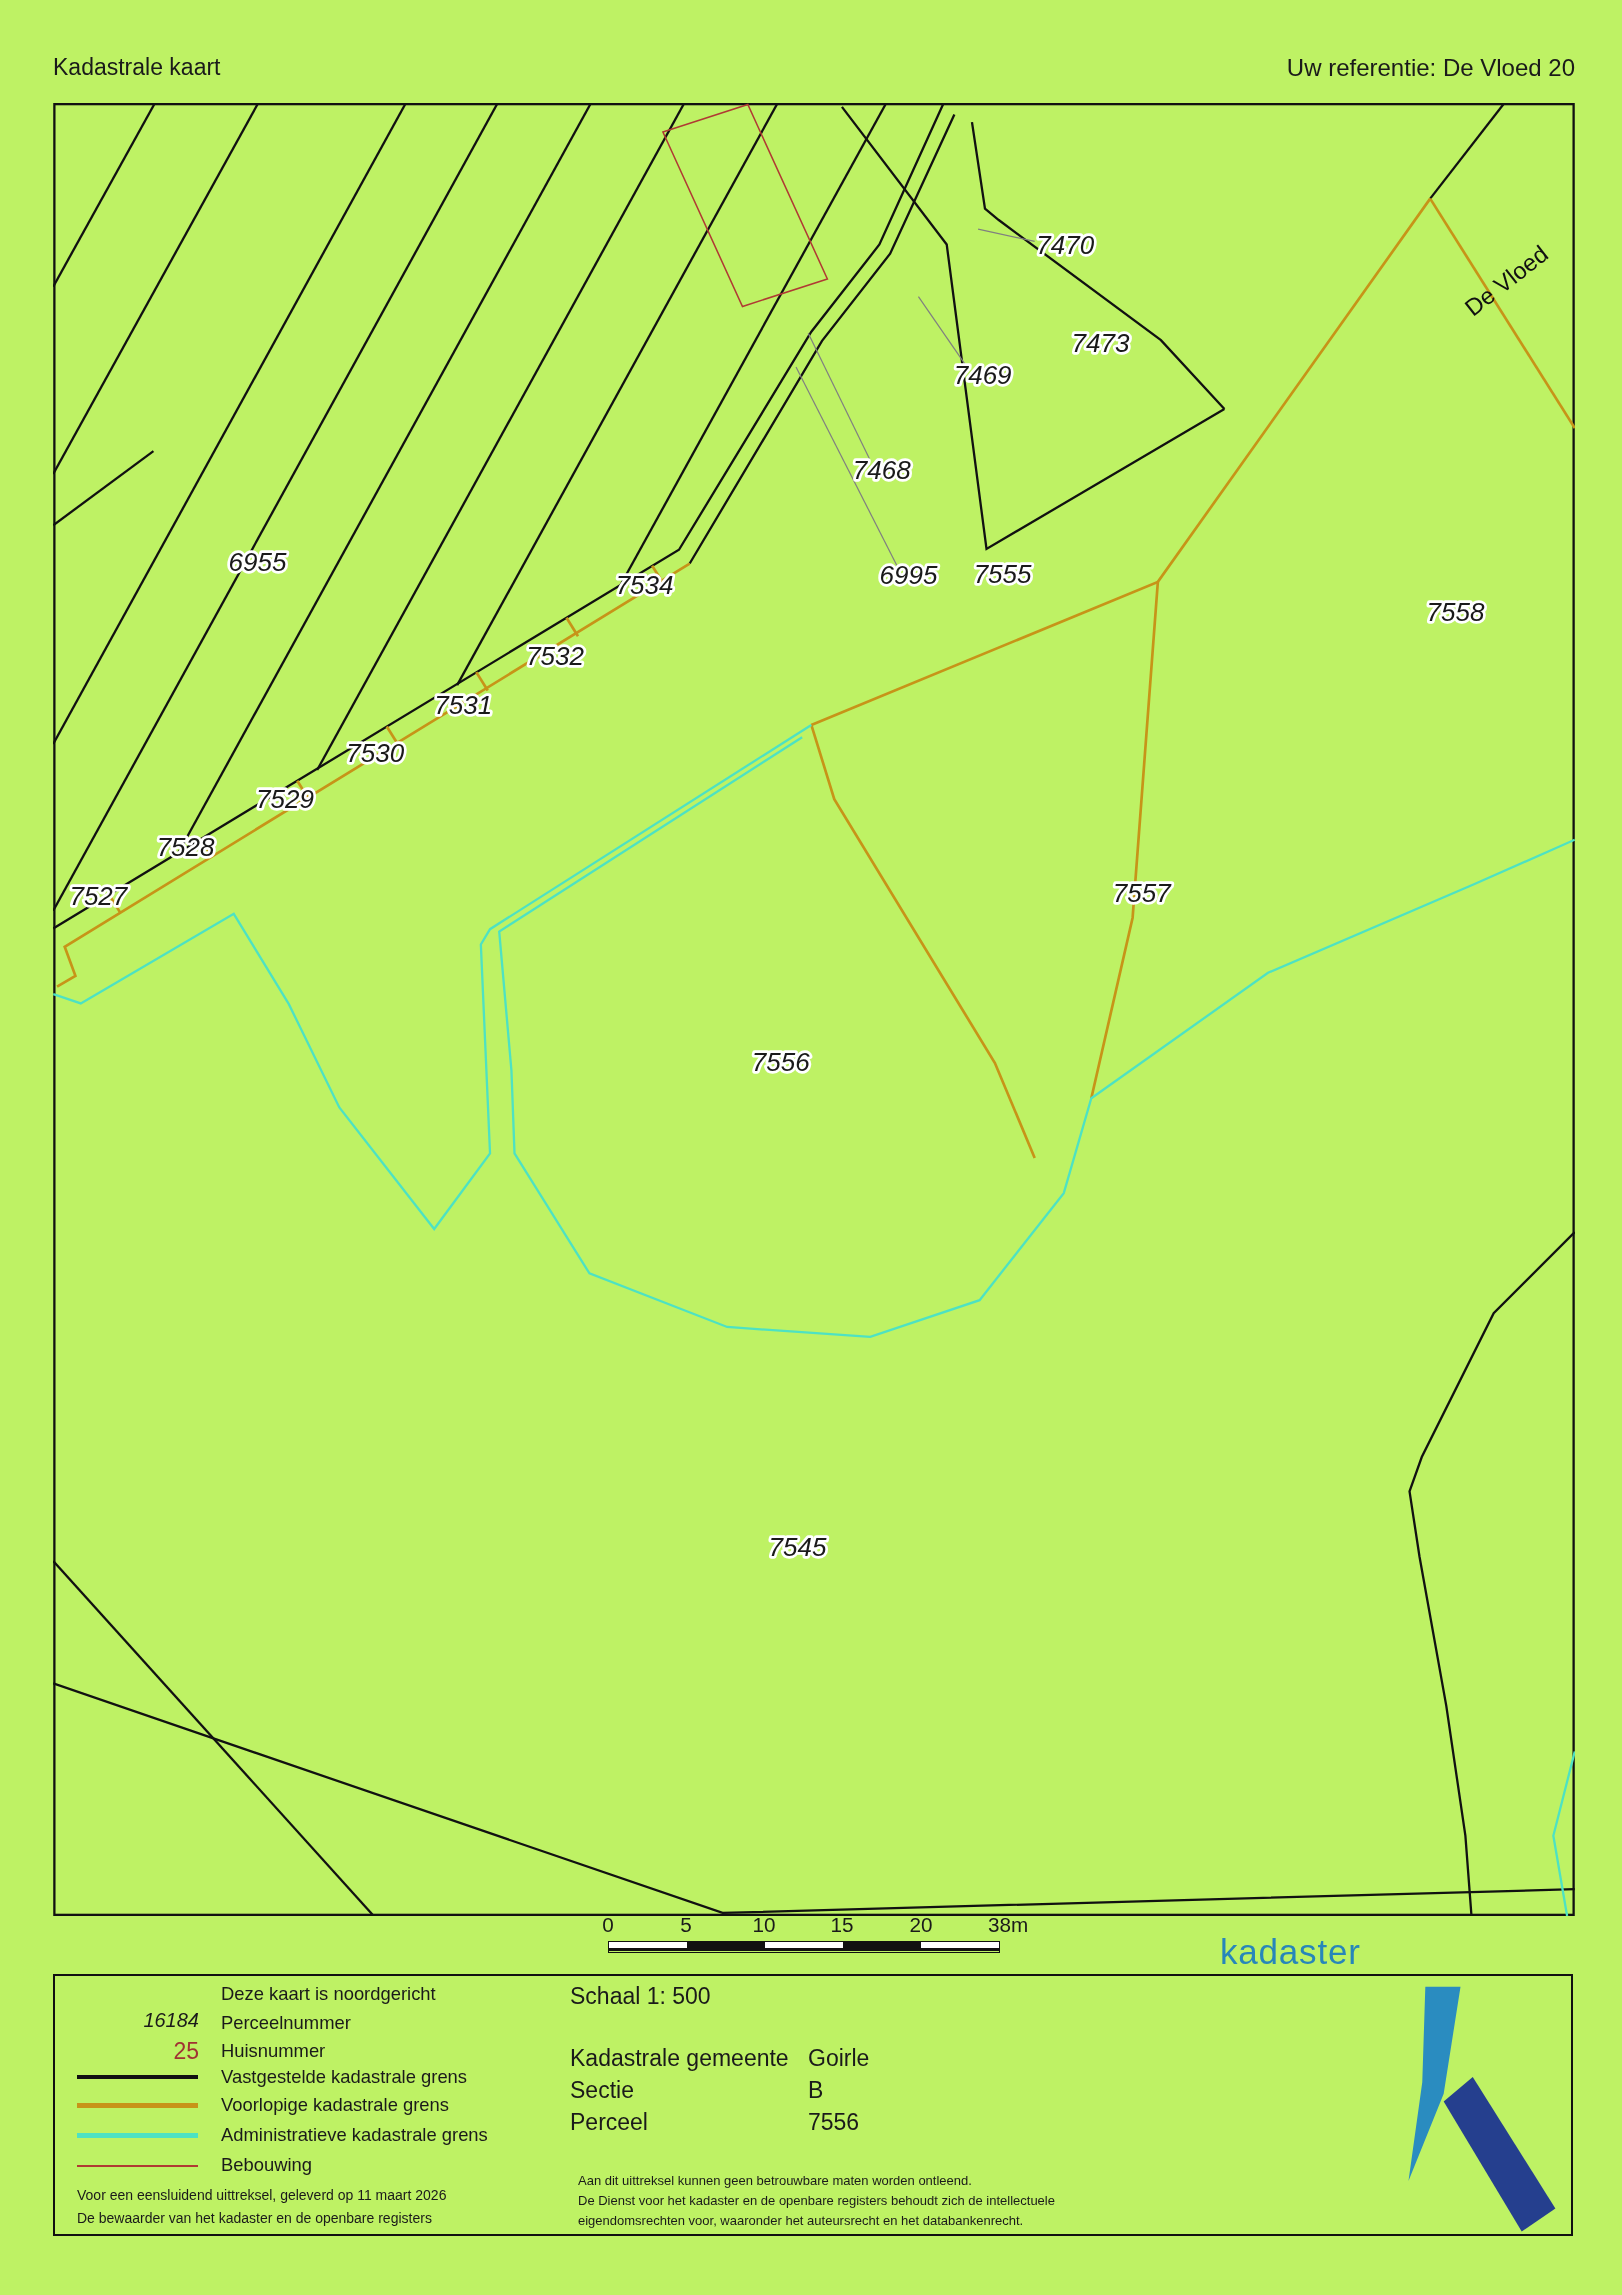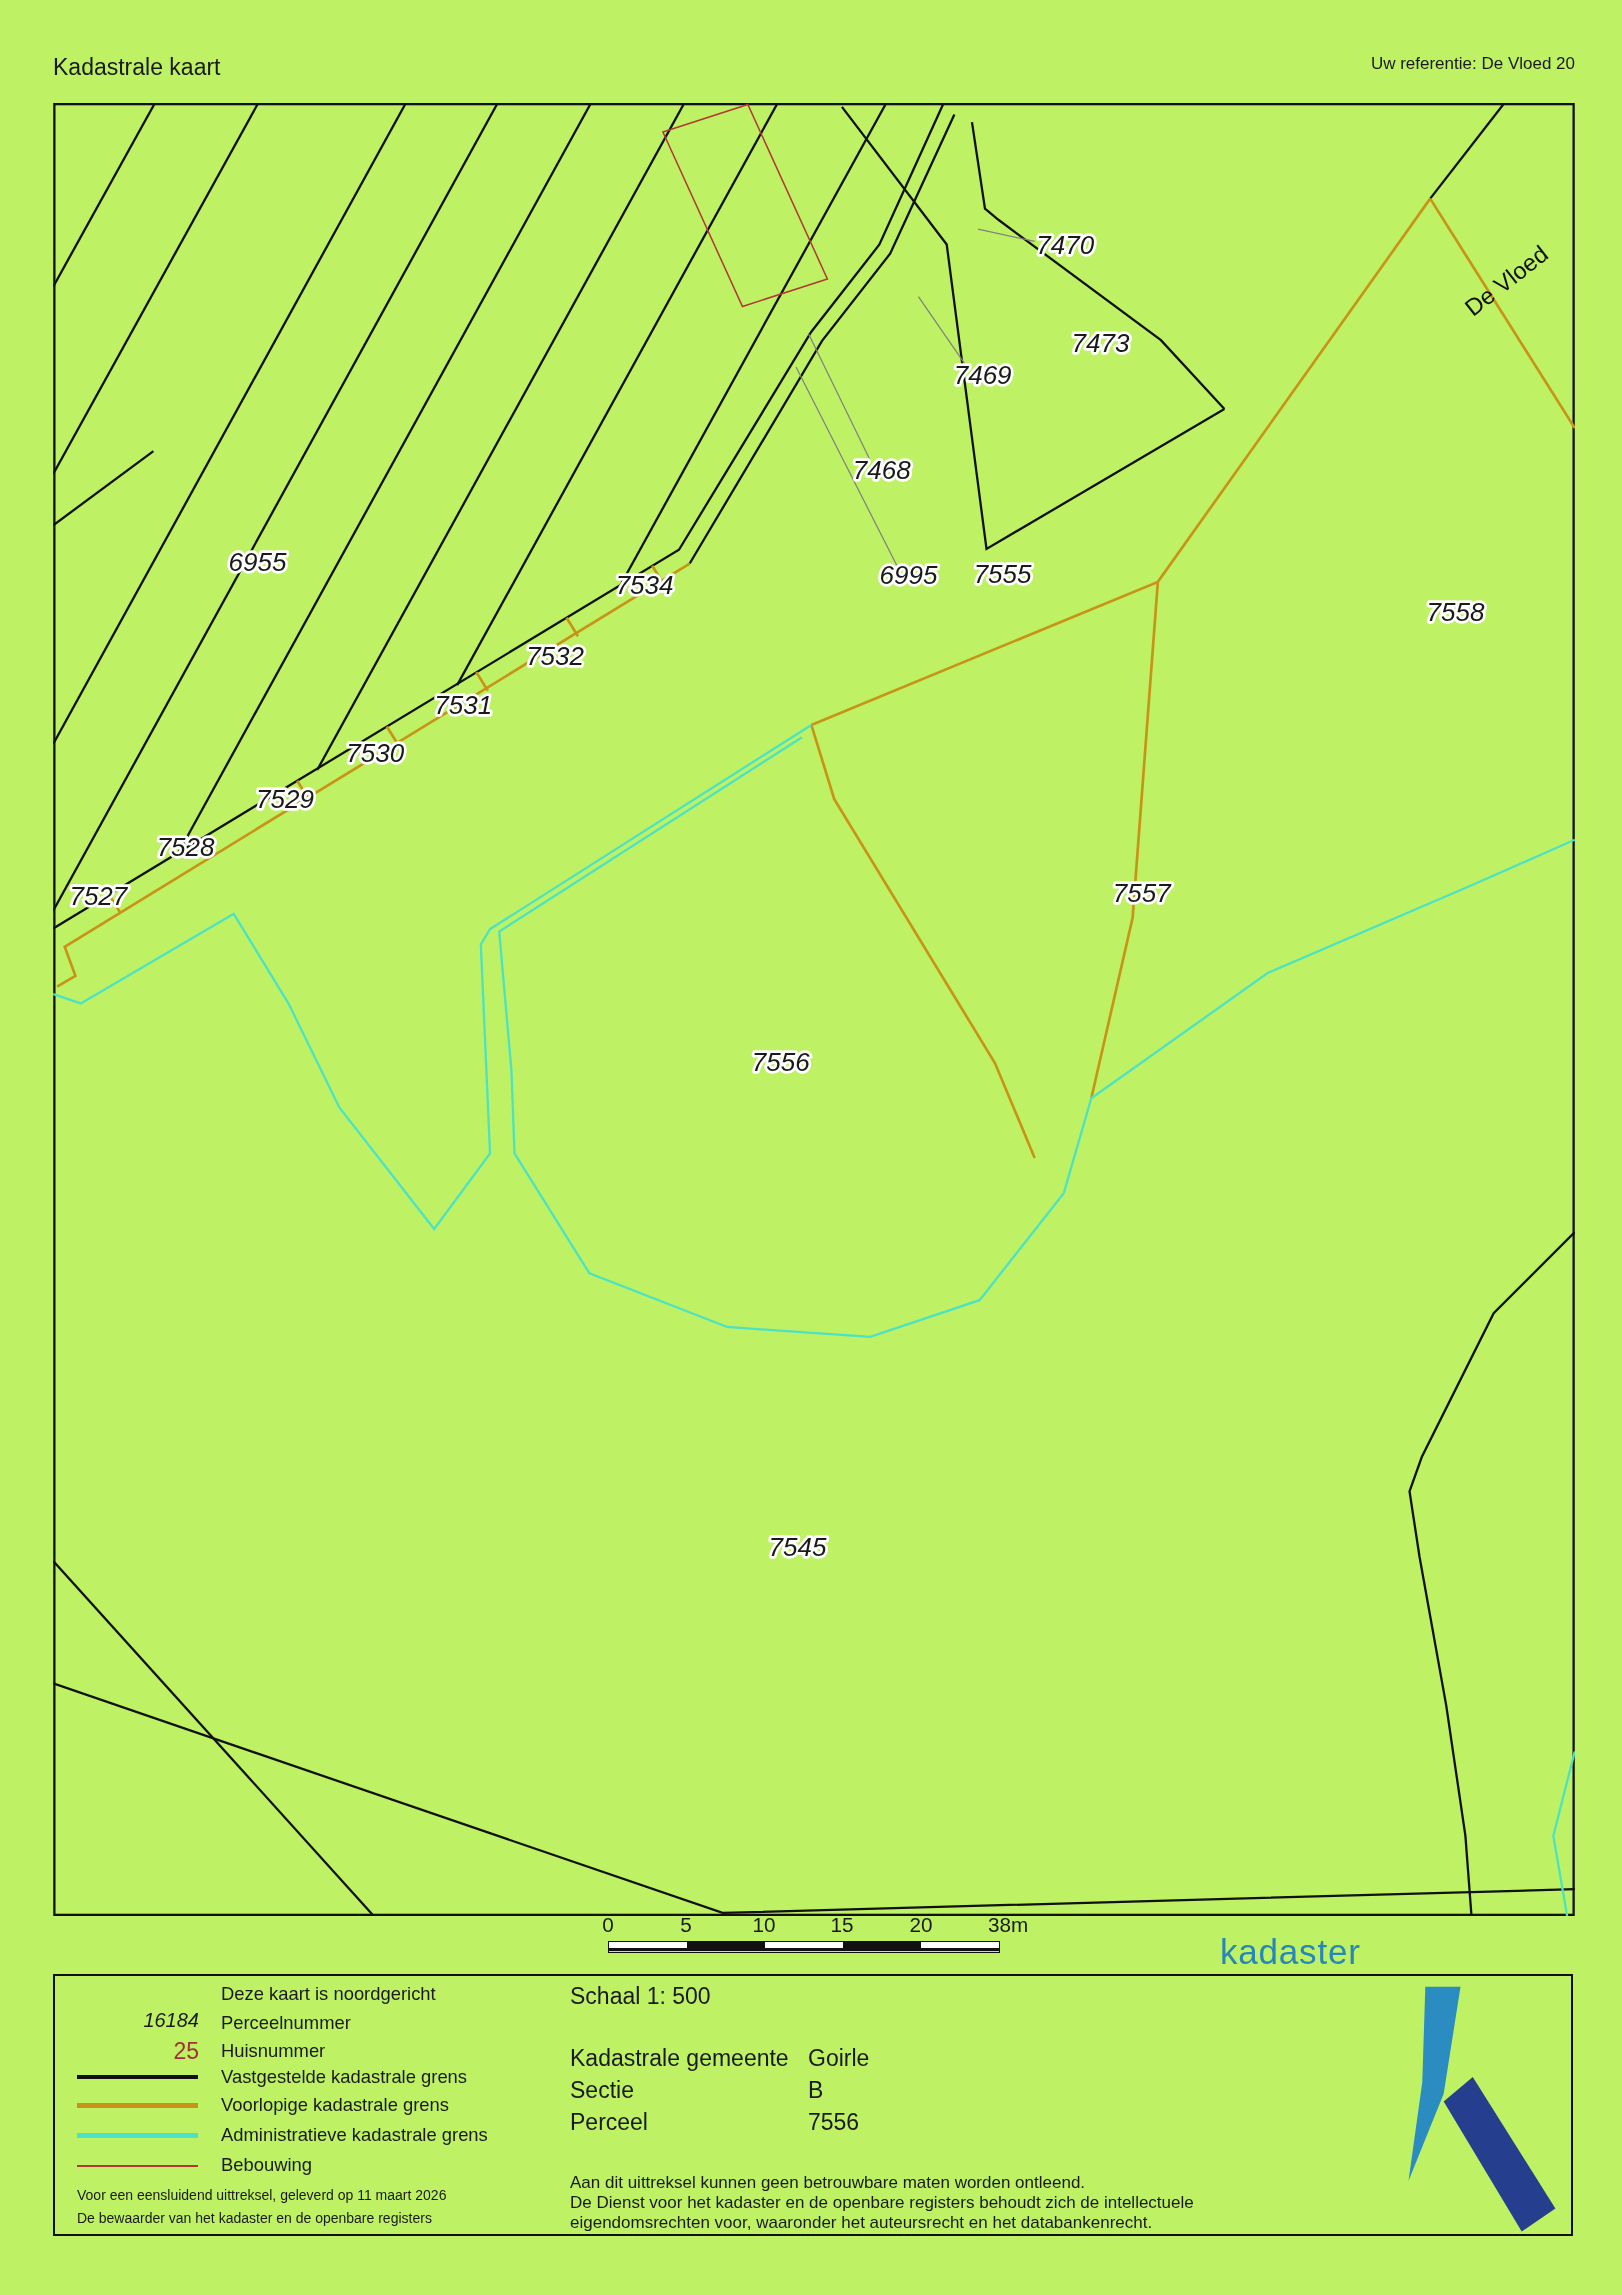--- a/index.html
+++ b/index.html
@@ -1,19 +1,19 @@
 <!DOCTYPE html>
 <html style="font-size:12.2px"><head>
 <meta charset="utf-8">
 <style>
   html,body{margin:0;padding:0;background:#fff;}
   .page{position:relative;width:1622px;height:2295px;background:#bef264;
         font-family:"Liberation Sans",sans-serif;color:#1a1a1a;overflow:hidden;}
   .hdr-left{position:absolute;left:53px;top:54px;font-size:23px;}
-  .hdr-right{position:absolute;right:47px;top:54px;font-size:17px;}
+  .hdr-right{position:absolute;right:47px;top:54px;font-size:24px;}
   #map-svg{position:absolute;left:53px;top:103px;}
   .plabel{font:italic 34px "Liberation Sans",sans-serif;fill:#1a1a1a;
           paint-order:stroke;stroke:#ffffff;stroke-width:7px;stroke-linejoin:round;
           text-anchor:middle;}
   .street{font:31px "Liberation Sans",sans-serif;fill:#111;}
   
   .sb-num{position:absolute;top:1913px;font-size:20.7px;transform:translateX(-50%);}
   .scalebar{position:absolute;left:608px;top:1941px;width:392px;height:12.2px;
             border:1.5px solid #111;box-sizing:border-box;}
   .sb-row{display:flex;height:6.1px;}
@@ -21,21 +21,21 @@
   .sb-b{background:#111;} .sb-w{background:#fff;}
   .sb-bottom{height:3.1px;background:#111;}
   
   .footer-box{position:absolute;left:53px;top:1974px;width:1520px;height:262px;
               border:2.3px solid #111;box-sizing:border-box;}
   .f-text{position:absolute;font-size:18.4px;}
   .f-small{position:absolute;font-size:14px;}
   .f-sample{position:absolute;left:77px;width:122px;text-align:right;font-size:20px;}
   .f-line{position:absolute;left:77px;width:121px;}
   .m-text{position:absolute;font-size:23px;text-align:right;}
-  .m-small{position:absolute;font-size:17px;}
+  .m-small{position:absolute;font-size:13px;margin-left:8px;}
   .logo-text{position:absolute;left:1220px;top:1932px;font-size:35px;
              color:#2786ba;letter-spacing:0.8px;}
   #logo-svg{position:absolute;left:1393px;top:1979px;}
 </style>
 </head>
 <body>
 
 <div class="page">
 
   <div class="hdr-left">Kadastrale kaart</div>

